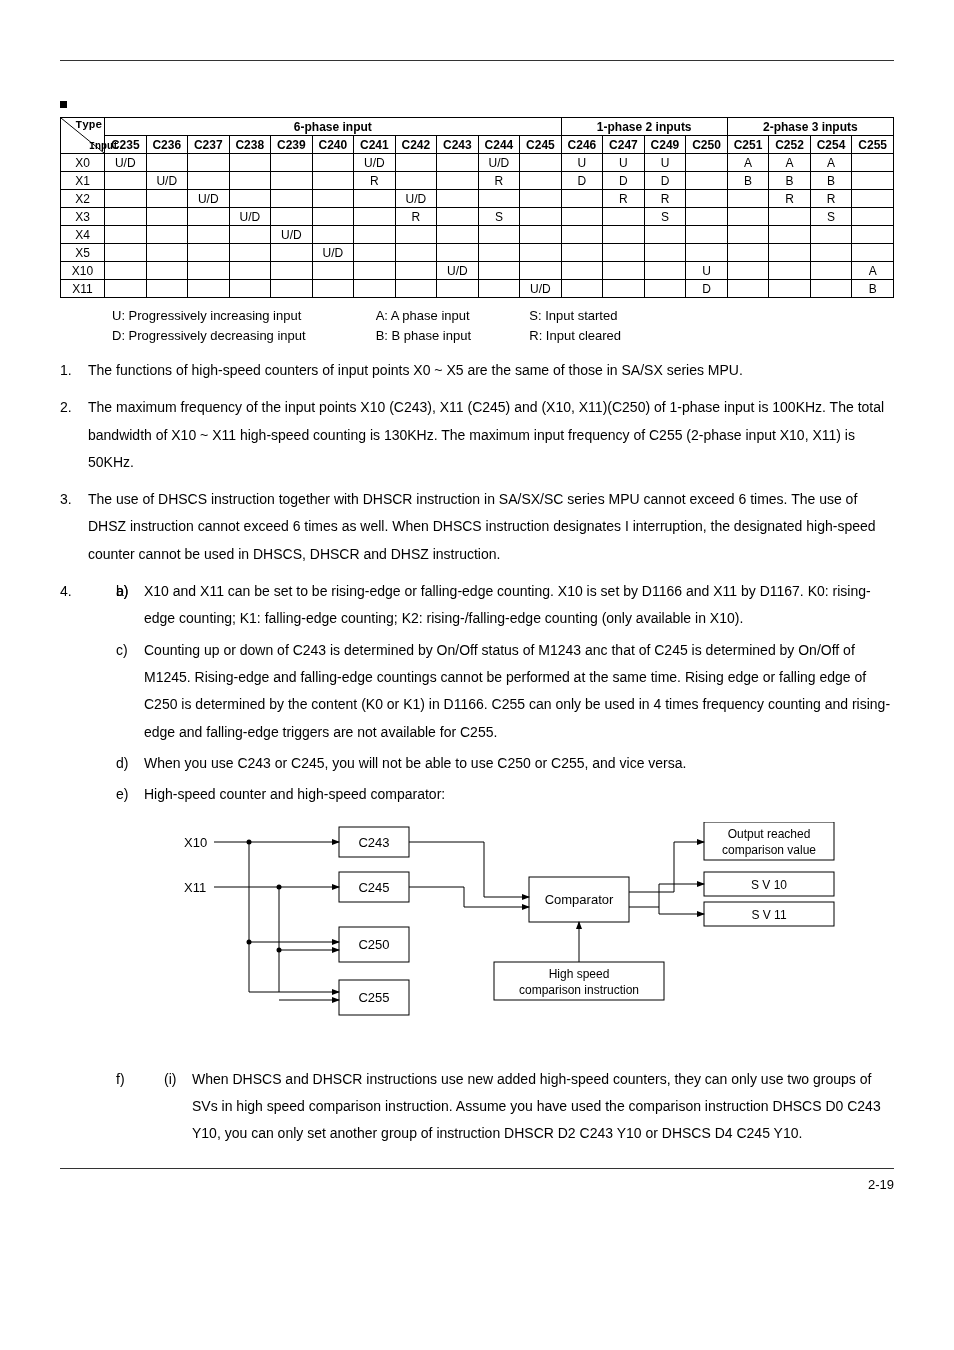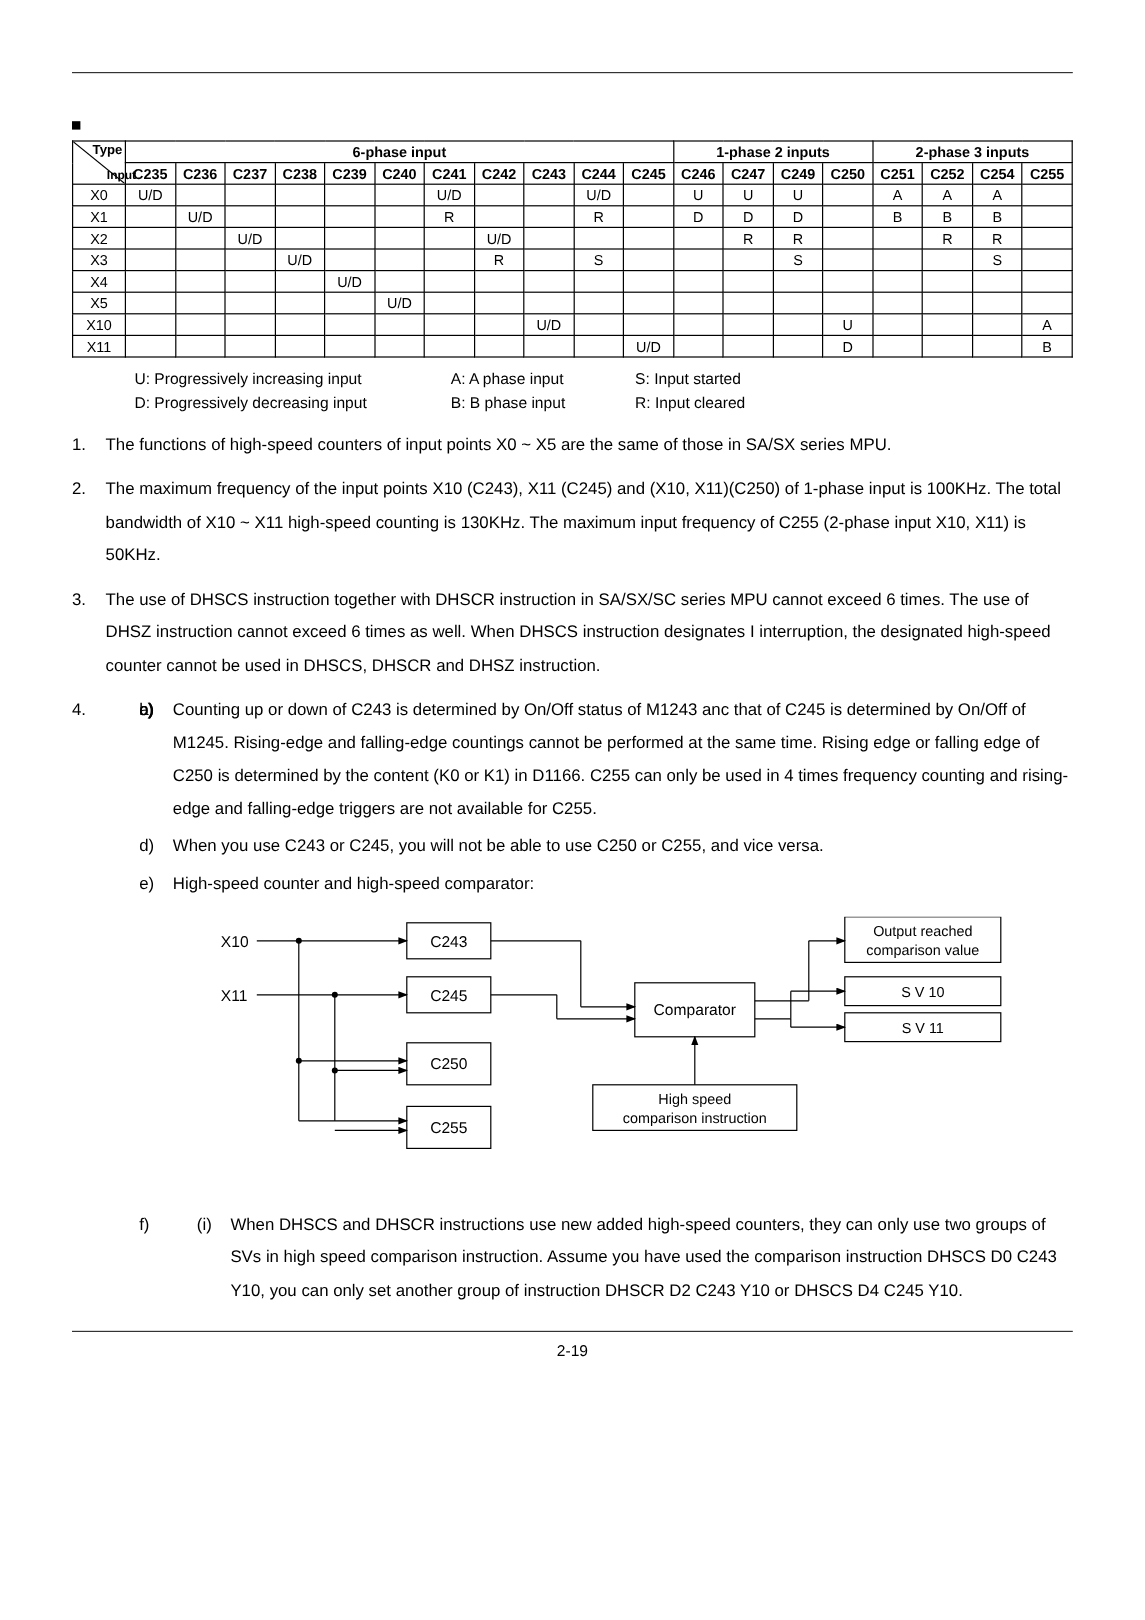--- a/index.html
+++ b/index.html
@@ -20,35 +20,35 @@
 ol.main { list-style: none; padding-left: 0; }
 ol.main > li { position: relative; padding-left: 28px; margin-bottom: 10px; line-height: 1.95; font-size: 14px; }
 ol.main > li .num { position: absolute; left: 0; top: 0; }
 ol.sub { list-style: none; padding-left: 28px; }
 ol.sub > li { position: relative; padding-left: 28px; margin-bottom: 4px; line-height: 1.95; }
 ol.sub > li .letter { position: absolute; left: 0; top: 0; }
 ol.subsub { list-style: none; padding-left: 20px; }
 ol.subsub > li { position: relative; padding-left: 28px; margin-bottom: 4px; line-height: 1.95; }
 ol.subsub > li .roman { position: absolute; left: 0; top: 0; }
 .diagram { margin: 14px 0 14px 40px; }
-.footer { border-top: 1px solid #333; margin-top: 20px; padding-top: 8px; text-align: center; font-size: 13px; }
+.footer { border-top: 1px solid #333; margin-top: 20px; padding-top: 8px; text-align: right; font-size: 13px; }
 </style>
 </head>
 <body>
 
 
 
 <div class="header-line"></div>
 
 <div class="square"></div>
 
 <table>
 <thead>
 <tr>
-  <th rowspan="2" class="type-header" style="width:44px; height:36px;">
+  <th rowspan="2" class="type-header" style="width:44px; height:36px;font-family:Liberation Mono, monospace;">
     <svg class="diag-svg" viewBox="0 0 44 36" preserveAspectRatio="none">
             <line x1="0" y1="0" x2="44" y2="36" stroke="#000" stroke-width="1"></line>
           </svg>
     <span class="diag-top">Type</span>
     <span class="diag-bottom">Input</span>
   </th>
   <th colspan="11">6-phase input</th>
   <th colspan="4">1-phase 2 inputs</th>
   <th colspan="4">2-phase 3 inputs</th>
 </tr>
@@ -263,21 +263,21 @@
   <span class="leg-col3">R:  Input cleared</span>
 </div>
 
 <ol class="main">
   <li><span class="num">1.</span><span>The functions of high-speed counters of input points X0 ~ X5 are the same of those in SA/SX series MPU.</span></li>
   <li><span class="num">2.</span><span>The maximum frequency of the input points X10 (C243), X11 (C245) and (X10, X11)(C250) of 1-phase input is 100KHz. The total bandwidth of X10 ~ X11 high-speed counting is 130KHz. The maximum input frequency of C255 (2-phase input X10, X11) is 50KHz.</span></li>
   <li><span class="num">3.</span><span>The use of DHSCS instruction together with DHSCR instruction in SA/SX/SC series MPU cannot exceed 6 times. The use of DHSZ instruction cannot exceed 6 times as well. When DHSCS instruction designates I interruption, the designated high-speed counter cannot be used in DHSCS, DHSCR and DHSZ instruction.</span></li>
   <li><span class="num">4.</span>
     <ol class="sub">
       <li><span class="letter">a)</span></li>
-      <li><span class="letter">b)</span></li>
+      <li><span class="letter">b)</span><span>X10 and X11 can be set to be rising-edge or falling-edge counting. X10 is set by D1166 and X11 by D1167. K0: rising-edge counting; K1: falling-edge counting; K2: rising-/falling-edge counting (only available in X10).</span></li>
       <li><span class="letter">c)</span><span>Counting up or down of C243 is determined by On/Off status of M1243 anc that of C245 is determined by On/Off of M1245. Rising-edge and falling-edge countings cannot be performed at the same time. Rising edge or falling edge of C250 is determined by the content (K0 or K1) in D1166. C255 can only be used in 4 times frequency counting and rising-edge and falling-edge triggers are not available for C255.</span></li>
       <li><span class="letter">d)</span><span>When you use C243 or C245, you will not be able to use C250 or C255, and vice versa.</span></li>
       <li><span class="letter">e)</span><span>High-speed counter and high-speed comparator:</span>
         <div class="diagram">
           <svg width="660" height="220" viewBox="0 0 660 220">
             <defs>
                 <marker id="arrow" markerWidth="8" markerHeight="8" refX="7" refY="3" orient="auto">
                   <path d="M0,0 L8,3 L0,6 Z" fill="#000"></path>
                 </marker>
               </defs>

